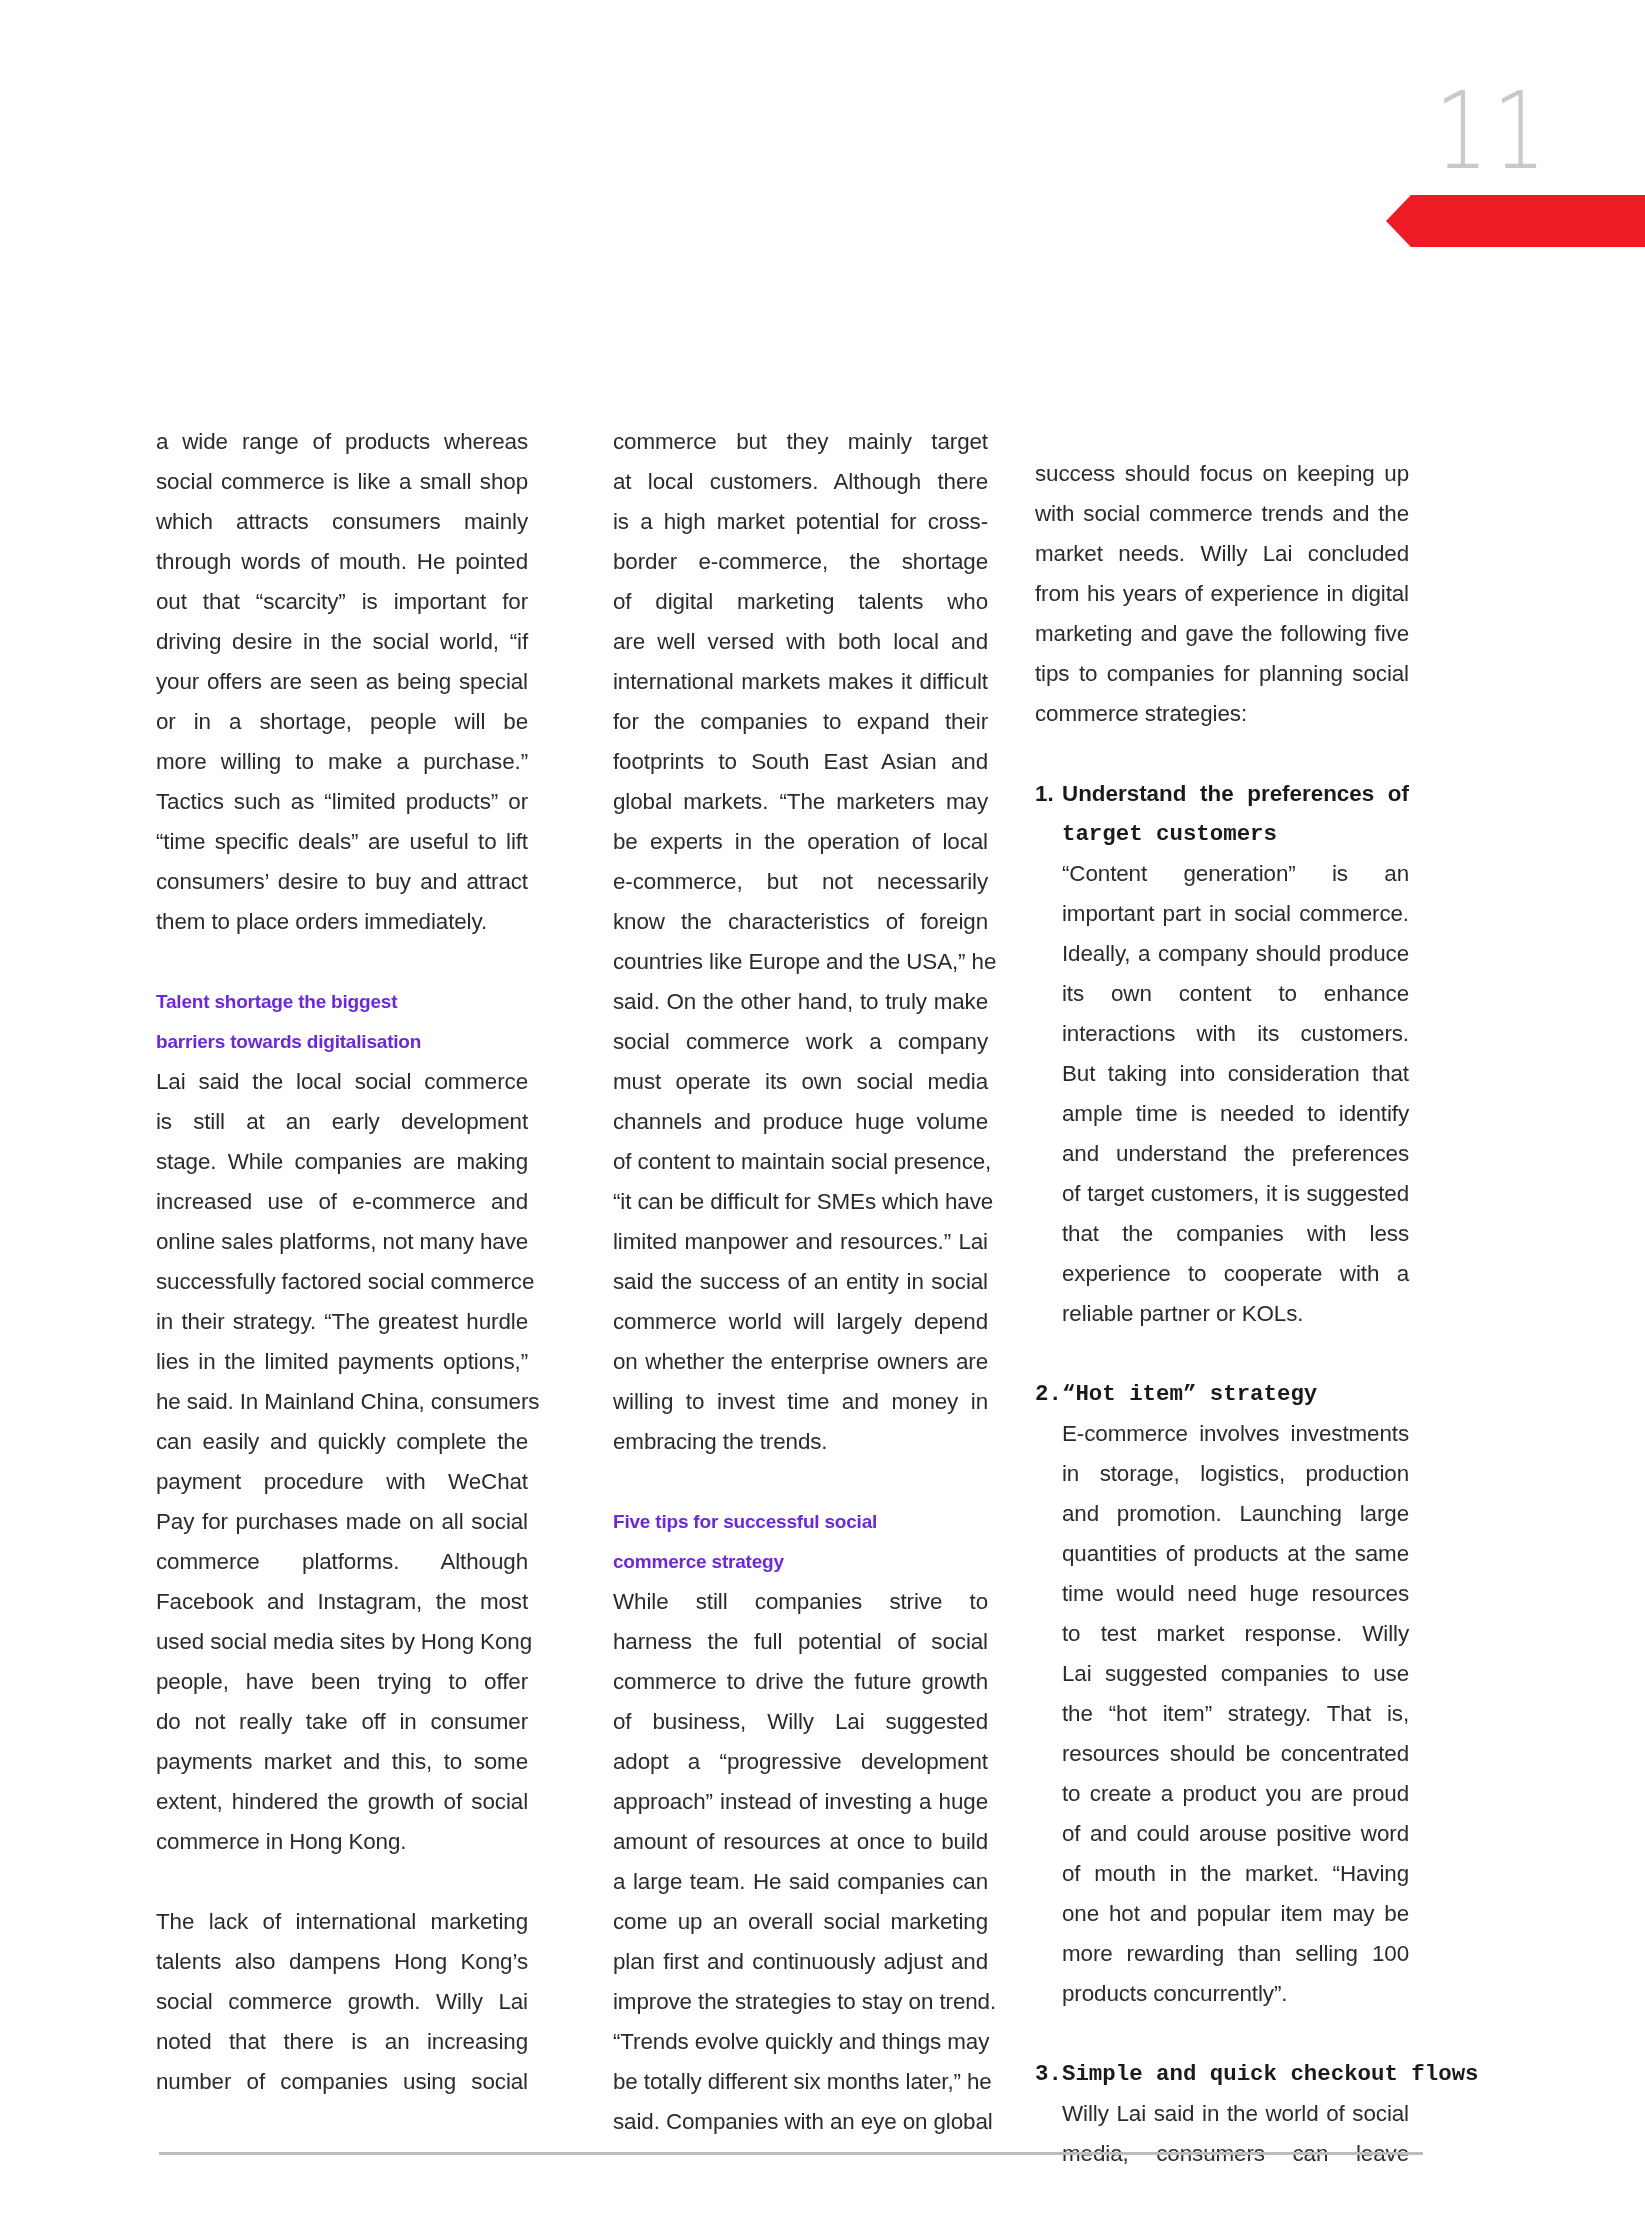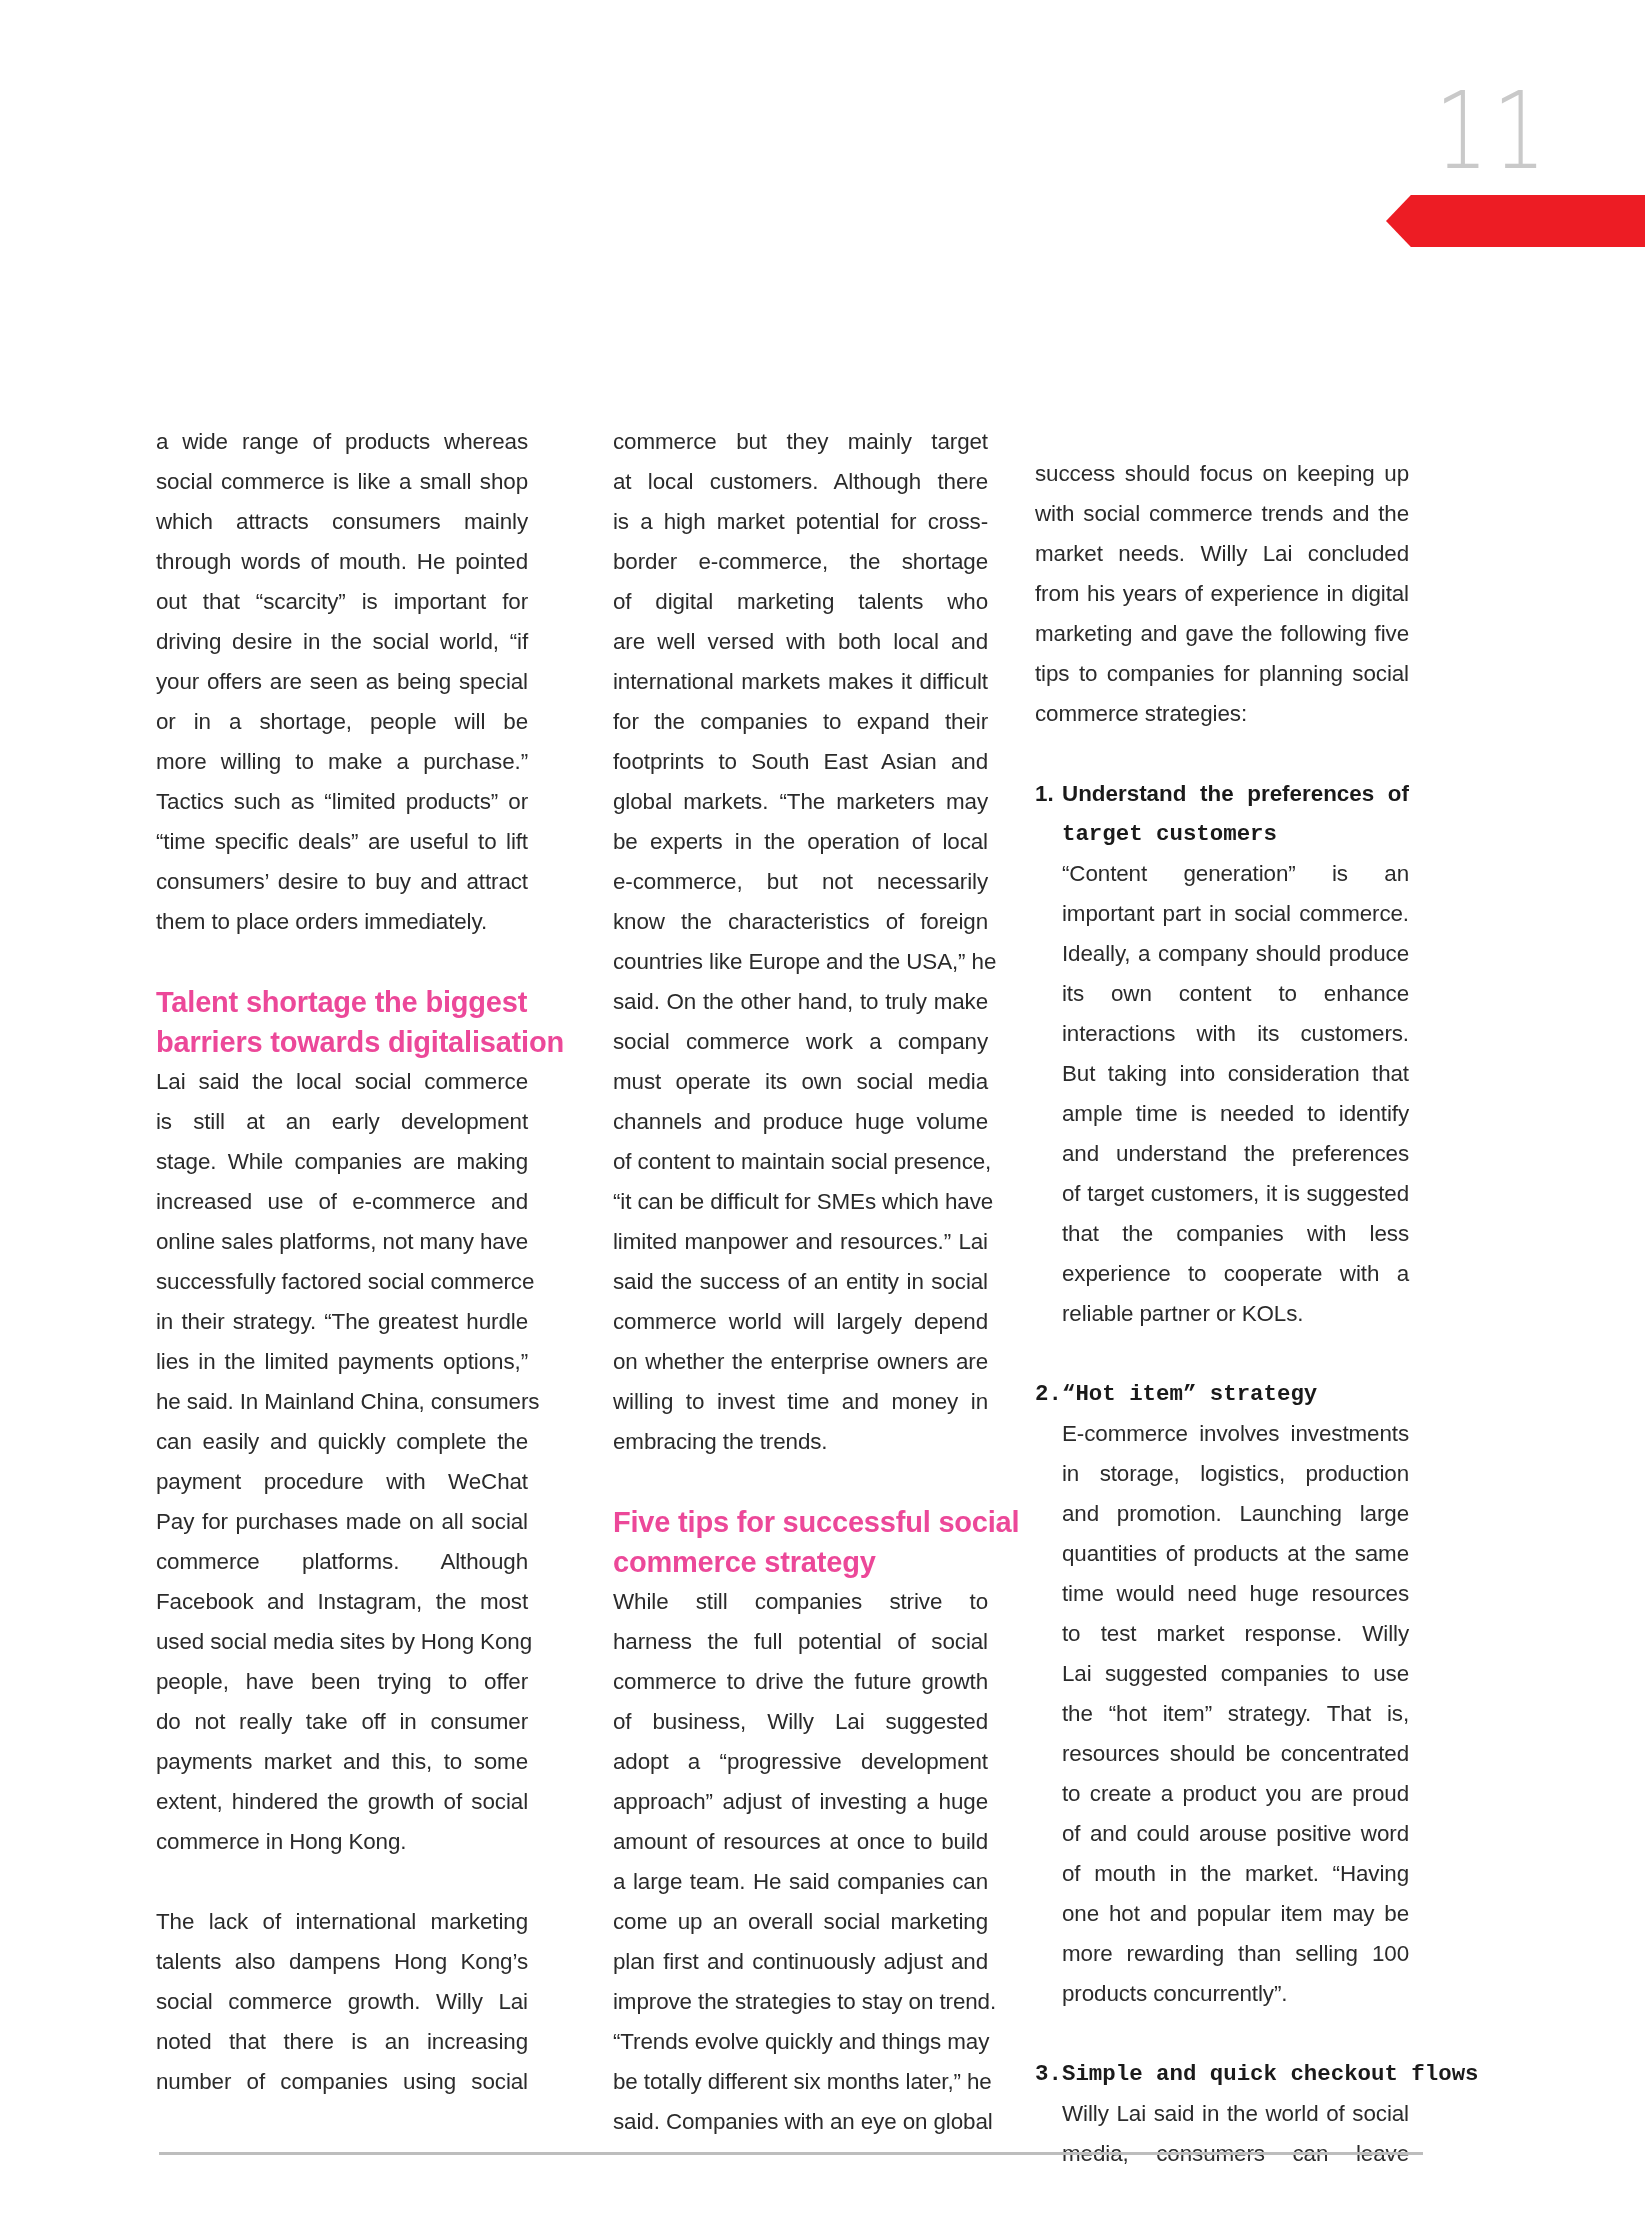--- a/index.html
+++ b/index.html
@@ -11,22 +11,22 @@
   .red-tab { position: absolute; left: 1386px; top: 195px; width: 260px; height: 52px; }
   .red-tab svg { display: block; }
   .column { position: absolute; top: 422px; }
   .col1 { left: 156px; width: 372px; }
   .col2 { left: 613px; width: 375px; }
   .col3 { left: 1035px; width: 374px; margin-top: 32px; }
   .line { height: 40px; line-height: 40px; font-size: 22.4px; white-space: nowrap;
           text-align: justify; text-align-last: justify; color: #2b2b2b; letter-spacing: -0.1px; }
   .line.last { text-align-last: left; }
   .blank { height: 40px; }
-  .heading { height: 40px; line-height: 40px; font-size: 29px; font-weight: bold;
-             color: #ec4899; white-space: nowrap; letter-spacing: -0.2px; }
+  .heading { height: 40px; line-height: 40px; font-size: 19px; font-weight: bold;
+             color: #6d28d9; white-space: nowrap; letter-spacing: -0.2px; }
   .item-head { position: relative; height: 40px; line-height: 40px; font-size: 22.4px; font-weight: bold;
                color: #1a1a1a; white-space: nowrap; padding-left: 27px; text-align: justify; text-align-last: justify; }
   .item-head.last { text-align-last: left; font-family: Liberation Mono, monospace; }
   .item-num { position: absolute; left: 0; top: 0; font-weight: bold; }
   .indent { padding-left: 27px; }
   .rule { position: absolute; left: 159px; top: 2152px; width: 1264px; height: 3px; background: #bdbdbd; }
 </style>
 </head>
 <body>
 
@@ -123,21 +123,21 @@
   <div>
       <div class="heading">Five tips for successful social</div>
       <div class="heading">commerce strategy</div>
     </div>
   <div>
       <div class="line">While still companies strive to</div>
       <div class="line">harness the full potential of social</div>
       <div class="line">commerce to drive the future growth</div>
       <div class="line">of business, Willy Lai suggested</div>
       <div class="line">adopt a “progressive development</div>
-      <div class="line">approach” adjust of investing a huge</div>
+      <div class="line">approach” instead of investing a huge</div>
       <div class="line">amount of resources at once to build</div>
       <div class="line">a large team. He said companies can</div>
       <div class="line">come up an overall social marketing</div>
       <div class="line">plan first and continuously adjust and</div>
       <div class="line">improve the strategies to stay on trend.</div>
       <div class="line">“Trends evolve quickly and things may</div>
       <div class="line">be totally different six months later,” he</div>
       <div class="line">said. Companies with an eye on global</div>
     </div>
 </div>

